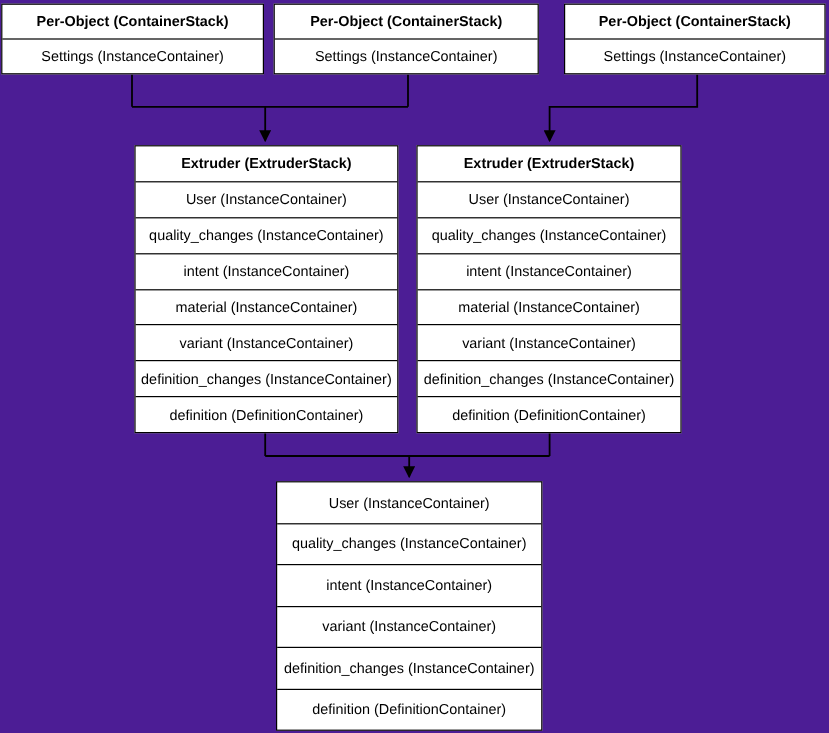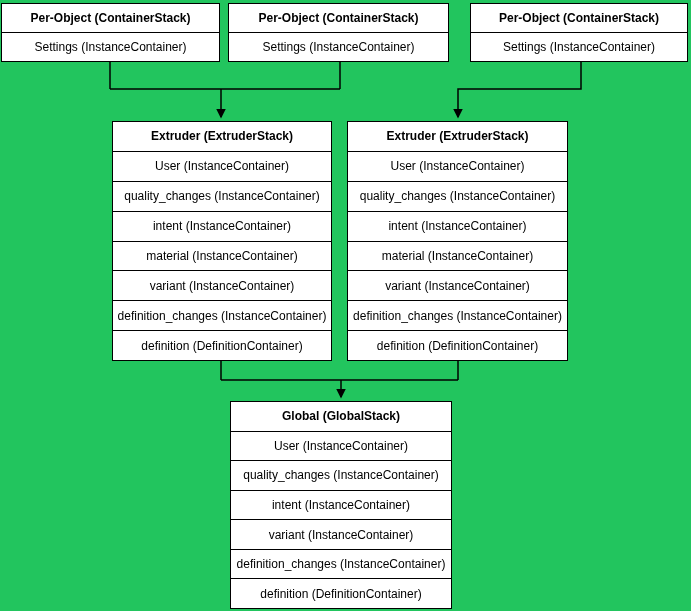--- a/index.html
+++ b/index.html
@@ -1,20 +1,20 @@
 <!DOCTYPE html>
 <html><head>
 <meta charset="utf-8">
 <style>
   html, body { margin: 0; padding: 0; background: #ffffff; }
   .canvas {
     position: relative;
     width: 691px;
     height: 611px;
-    background: #22c55e;
+    background: #4c1d95;
     font-family: "Liberation Sans", sans-serif;
     color: #000000;
     overflow: hidden;
     text-align: center;
   }
   .edges {
     position: absolute;
     left: 0; top: 0;
     width: 691px; height: 611px;
   }
@@ -111,21 +111,20 @@
     <div class="row">User (InstanceContainer)</div>
     <div class="row">quality_changes (InstanceContainer)</div>
     <div class="row">intent (InstanceContainer)</div>
     <div class="row">material (InstanceContainer)</div>
     <div class="row">variant (InstanceContainer)</div>
     <div class="row">definition_changes (InstanceContainer)</div>
     <div class="row">definition (DefinitionContainer)</div>
   </div>
 
   <div class="stack-box" id="box-global">
-    <div class="hdr">Global (GlobalStack)</div>
     <div class="row">User (InstanceContainer)</div>
     <div class="row">quality_changes (InstanceContainer)</div>
     <div class="row">intent (InstanceContainer)</div>
     <div class="row">variant (InstanceContainer)</div>
     <div class="row">definition_changes (InstanceContainer)</div>
     <div class="row">definition (DefinitionContainer)</div>
   </div>
 
 </div>
 

